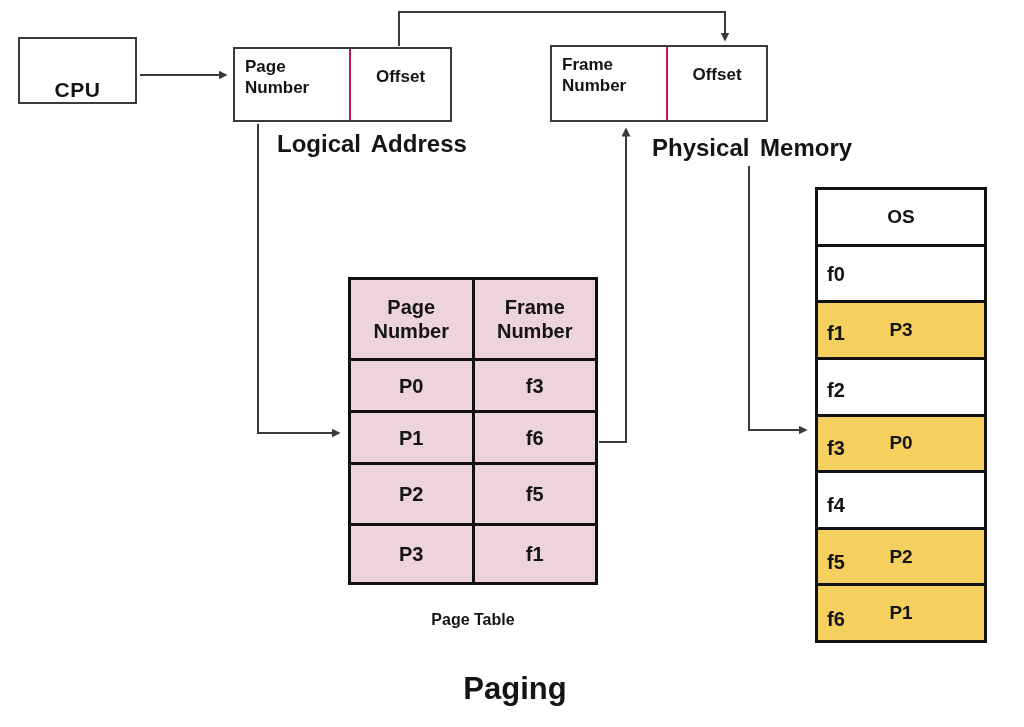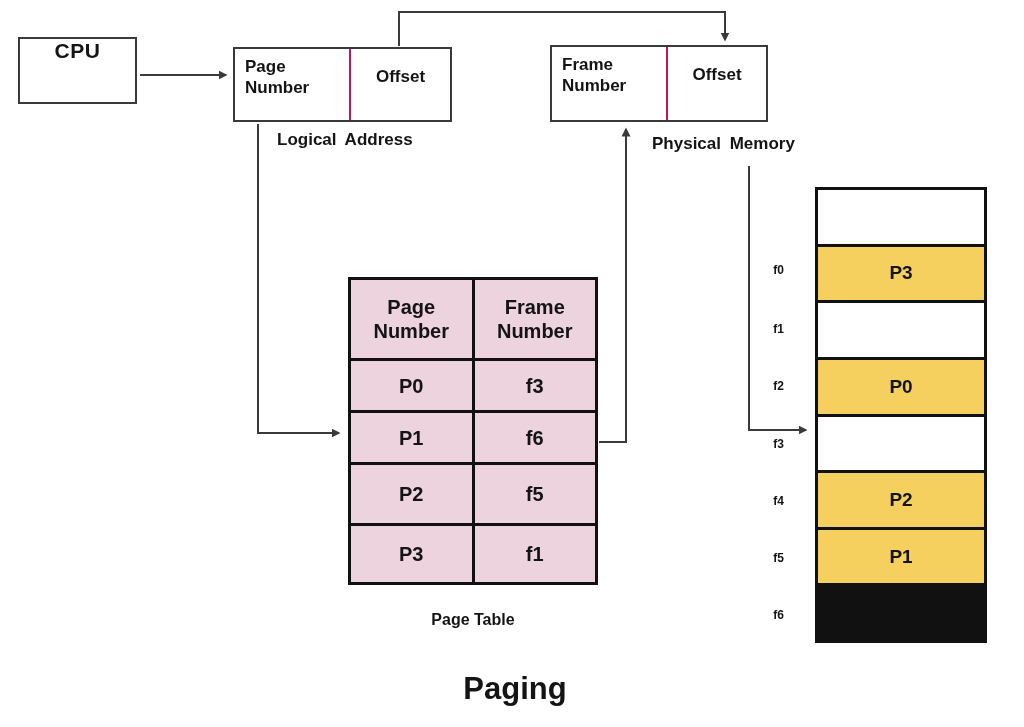--- a/index.html
+++ b/index.html
@@ -9,38 +9,38 @@
     background:#ffffff; overflow:hidden;
     font-family:"Liberation Sans", sans-serif;
     font-weight:bold; color:#141414;
   }
   svg.wires { position:absolute; left:0; top:0; width:1024px; height:727px; pointer-events:none; }
 
   
   .cpu-box {
     position:absolute; left:18px; top:37px; width:119px; height:67px;
     border:2px solid #3a3a3a; background:#fff;
-    display:flex; align-items:flex-start; justify-content:center;
+    display:flex; align-items:flex-end; justify-content:center;
     font-size:21px; letter-spacing:0.5px;
   }
 
   
   .addr { position:absolute; display:flex; border:2px solid #3a3a3a; background:#fff; }
   .addr-logical  { left:233px; top:47px;  width:219px; height:75px; }
   .addr-physical { left:550px; top:45px;  width:218px; height:77px; }
   .addr .field-a {
     width:114px; padding:7px 4px 0 10px;
     font-size:17px; line-height:1.25;
   }
   .addr .field-b {
     flex:1; border-left:2px solid #be185d; padding-top:18px;
     text-align:center; font-size:17px;
   }
 
-  .caption { position:absolute; font-size:17px; word-spacing:4px; }
+  .caption { position:absolute; font-size:24px; word-spacing:4px; }
   .cap-logical  { left:277px; top:130px; }
   .cap-physical { left:652px; top:134px; }
 
   
   .ptable {
     position:absolute; left:348px; top:277px; width:250px; height:308px;
     background:#111; border:3px solid #111;
     display:grid; grid-template-columns:1fr 1fr;
     grid-template-rows:78px 49px 49px 58px 1fr; gap:3px;
   }
@@ -58,22 +58,22 @@
     position:absolute; left:815px; top:187px; width:172px; height:456px;
     background:#111; border:3px solid #111;
     display:grid; grid-template-rows:repeat(8,1fr); gap:3px;
   }
   .mm-row {
     background:#fff; display:flex; align-items:center; justify-content:center;
     font-size:19px;
   }
   .mm-row[data-filled="true"] { background:var(--frame_fill,#f5d05e); }
   .flabel {
-    position:absolute; left:752px; width:32px; text-align:right;
-    font-size:12px;
+    position:absolute; left:820px; width:32px; text-align:center;
+    font-size:20px;
   }
   .cap-mmem { position:absolute; left:815px; top:676px; width:180px; text-align:center; font-size:21px; }
 </style>
 </head>
 <body>
 
 <div class="canvas">
 
   <svg class="wires" viewBox="0 0 1024 727">
     <defs>
@@ -118,20 +118,21 @@
     <div class="cell">f5</div>
 
     <div class="cell">P3</div>
     <div class="cell">f1</div>
   </div>
   <div class="cap-ptable">Page Table</div>
 
   <div class="cap-paging">Paging</div>
 
   <div class="mmem">
+    <div class="mm-row" data-filled="false">OS</div>
     <div class="mm-row" data-filled="false"></div>
     <div class="mm-row" data-filled="true">P3</div>
     <div class="mm-row" data-filled="false"></div>
     <div class="mm-row" data-filled="true">P0</div>
     <div class="mm-row" data-filled="false"></div>
     <div class="mm-row" data-filled="true">P2</div>
     <div class="mm-row" data-filled="true">P1</div>
   </div>
 
   <div class="flabel" style="top:263px">f0</div>

